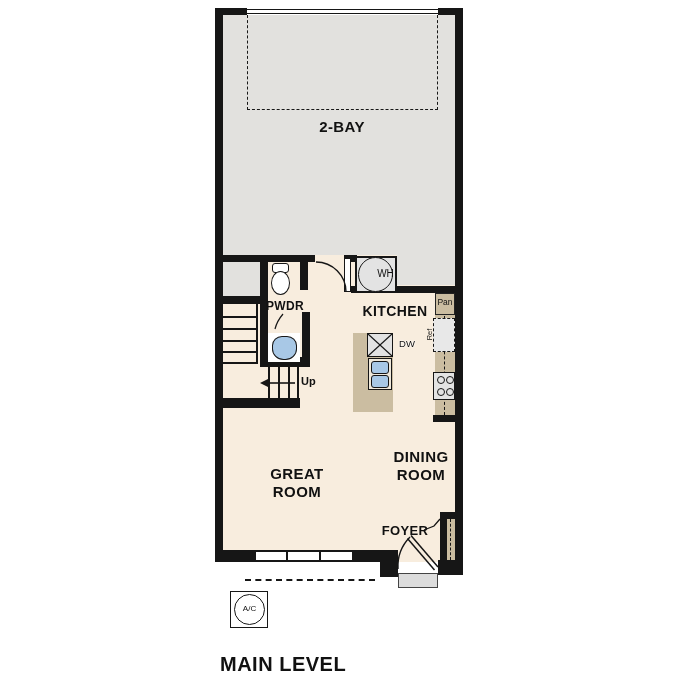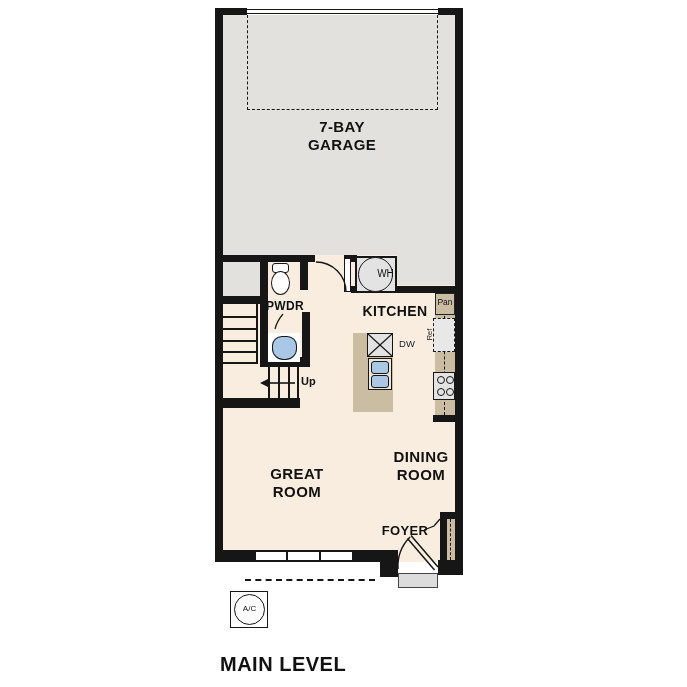--- a/index.html
+++ b/index.html
@@ -111,22 +111,21 @@
   <div class="tread-v" style="left:286px;top:552px;height:8px;"></div>
   <div class="tread-v" style="left:319px;top:552px;height:8px;"></div>
   <div class="abs" style="left:245px;top:562px;width:130px;height:19px;background:#fff;border-bottom:2px dashed var(--wall);box-sizing:border-box;"></div>
   <div class="abs" style="left:398px;top:573px;width:40px;height:15px;background:var(--porch-gray);border:1px solid #444;box-sizing:border-box;"></div>
 
   <div class="abs" style="left:230px;top:591px;width:38px;height:37px;background:#fff;border:1.5px solid var(--wall);box-sizing:border-box;"></div>
   <div class="abs" style="left:234px;top:594px;width:31px;height:31px;border:1.5px solid var(--wall);border-radius:50%;box-sizing:border-box;"></div>
   <div class="small-label" style="left:234px;top:604px;width:31px;font-size:8px;font-weight:normal;text-align:center;">A/C</div>
 
   <div class="room-label" style="left:282px;top:118px;width:120px;">
-    <div>7-BAY</div>
-    <div>GARAGE</div>
+    <div>2-BAY</div>
   </div>
   <div class="room-label" style="left:345px;top:302px;width:100px;font-size:14px;">KITCHEN</div>
   <div class="room-label" style="left:237px;top:465px;width:120px;">
     <div>GREAT</div>
     <div>ROOM</div>
   </div>
   <div class="room-label" style="left:361px;top:448px;width:120px;">
     <div>DINING</div>
     <div>ROOM</div>
   </div>

